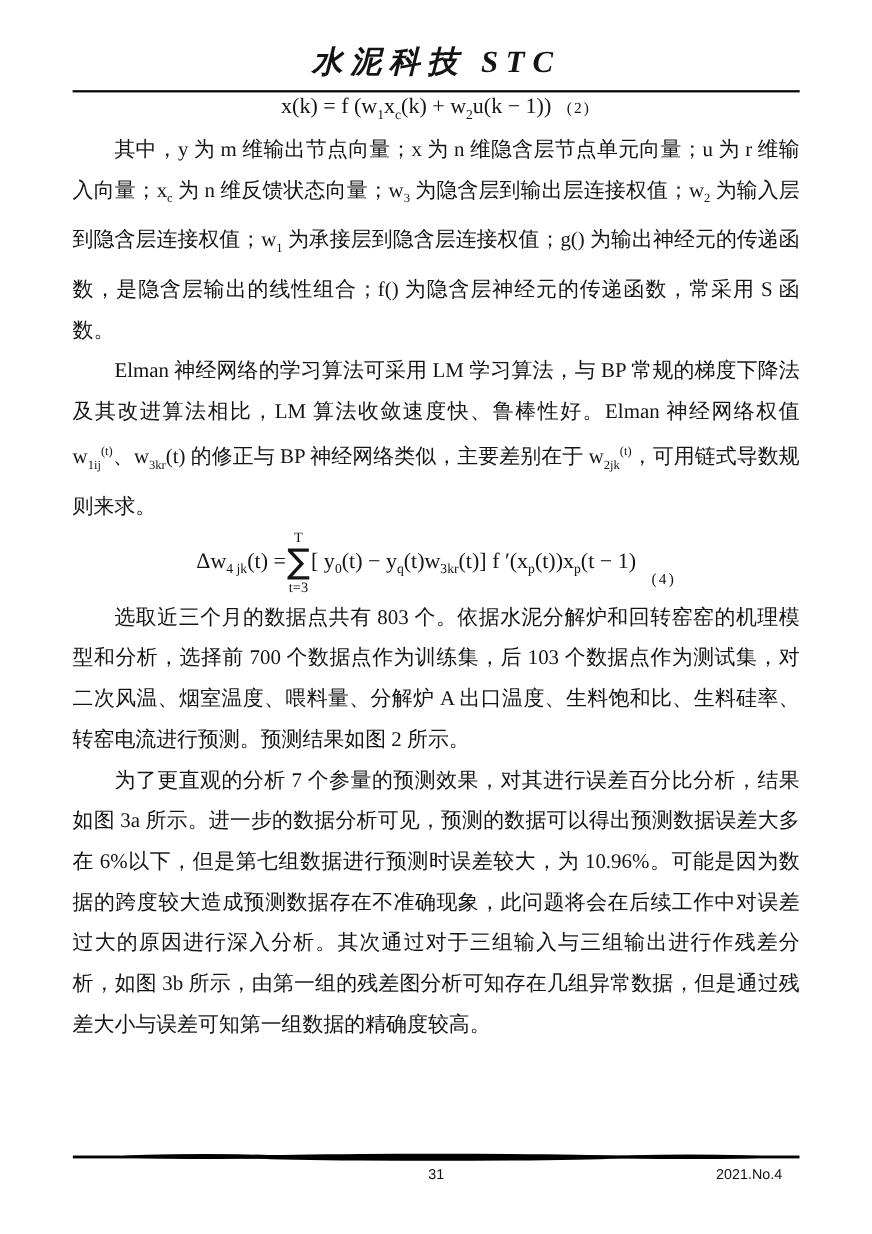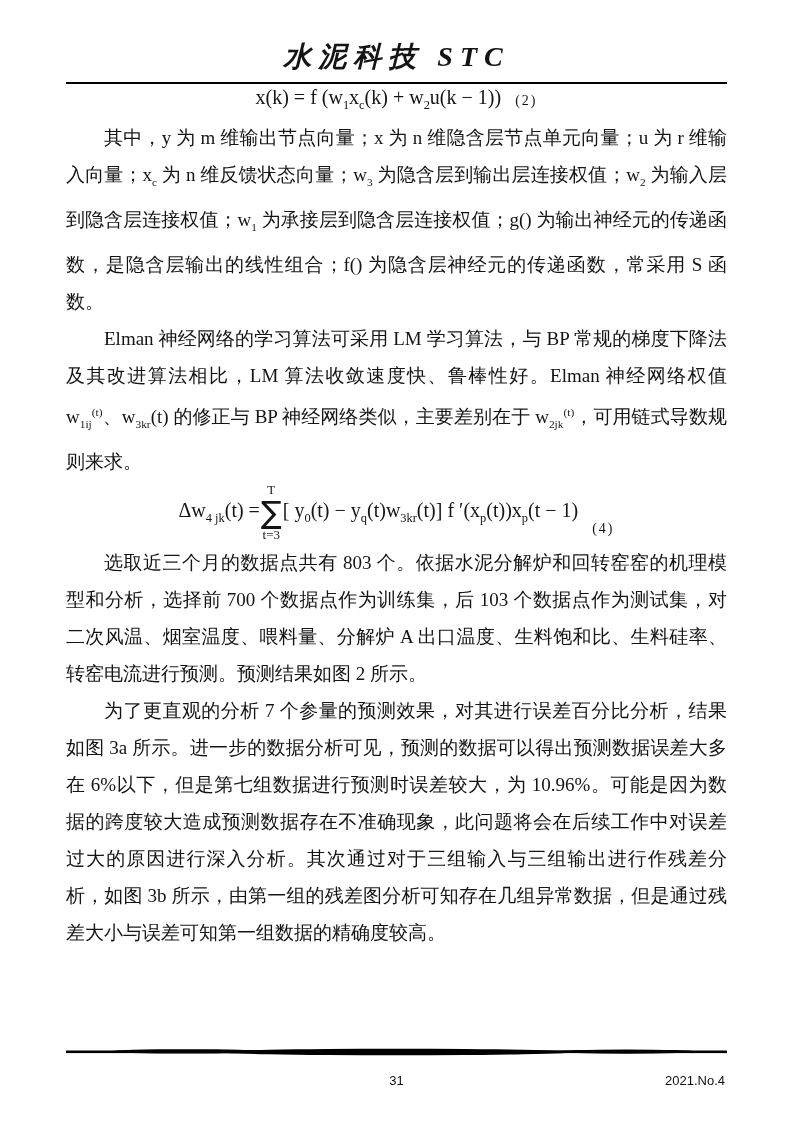--- a/index.html
+++ b/index.html
@@ -87,34 +87,34 @@
   .page-footer {
     position: absolute;
     left: 66px;
     right: 66px;
     top: 1048px;
   }
   .footer-rule { display: block; width: 100%; height: 8px; }
   .footer-row {
     position: relative;
     height: 20px;
-    margin-top: 17px;
+    margin-top: 4px;
     font-family: "Liberation Sans", "DejaVu Sans", sans-serif;
     font-size: 13px;
     color: #111;
   }
   .page-number {
     position: absolute;
     left: 50%;
     transform: translateX(-50%);
     top: 0;
   }
   .issue-label {
     position: absolute;
-    right: 2px;
+    right: 16px;
     top: 0;
   }
 </style>
 </head>
 <body>
 
 <div class="page">
 
   <header>
     <div class="journal-title">水泥科技 STC</div>

